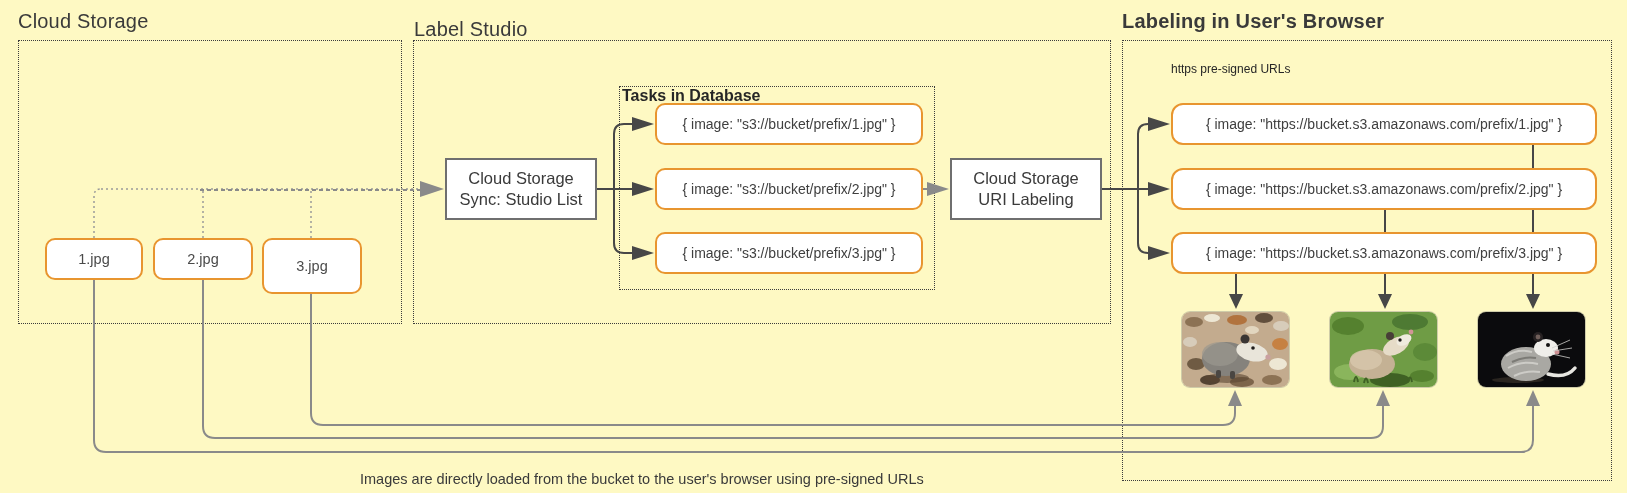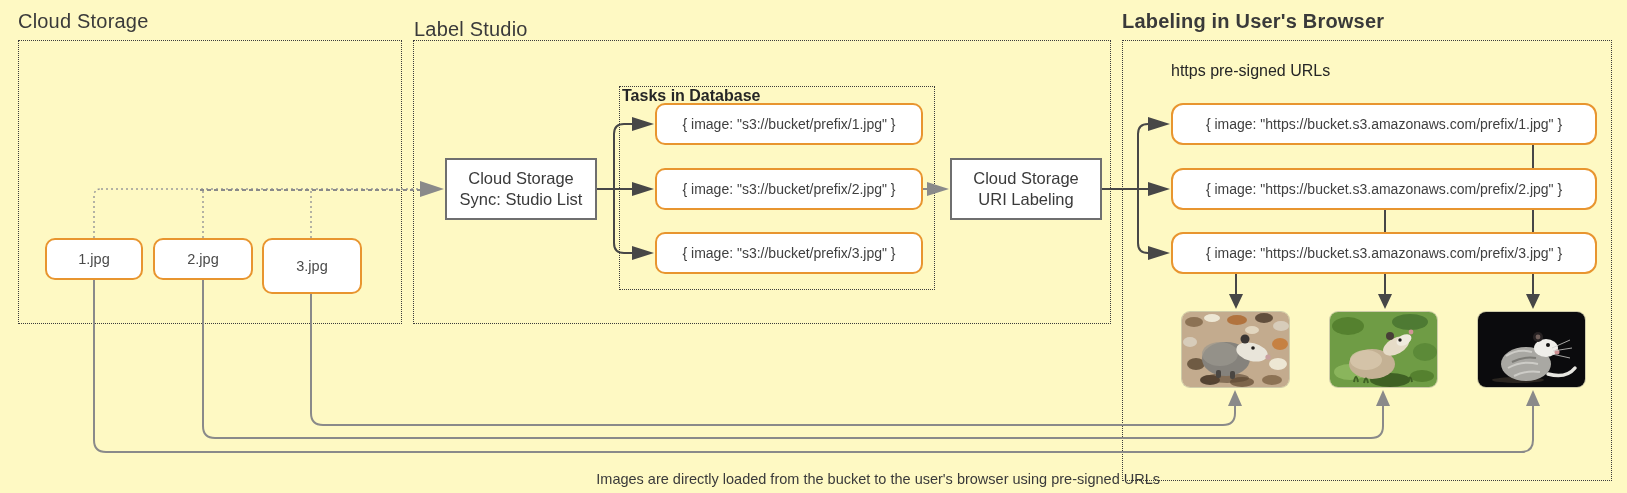--- a/index.html
+++ b/index.html
@@ -20,29 +20,29 @@
     color:#3f3f3f;
   }
   .plain-box{
     position:absolute;border:2px solid #6f6f6f;background:#ffffff;z-index:2;box-sizing:border-box;
     display:flex;flex-direction:column;align-items:center;justify-content:center;
     color:#3a3a3a;font-size:16.5px;line-height:1.28;text-align:center;
   }
   .file-label{font-size:14.5px;color:#4a4a4a;}
   .code-text{font-size:14px;white-space:nowrap;}
   .sub-header-bold{position:absolute;font-weight:bold;font-size:16px;color:#262626;z-index:3;white-space:nowrap;}
-  .sub-header{position:absolute;font-size:16px;color:#262626;z-index:3;white-space:nowrap;}
+  .sub-header{position:absolute;font-size:12px;color:#262626;z-index:3;white-space:nowrap;}
   .photo{
     position:absolute;top:312px;width:107px;height:75px;border-radius:8px;overflow:hidden;z-index:2;
     box-shadow:0 0 0 1px rgba(120,120,120,.35);
   }
   .photo svg{display:block;}
   #connectors{position:absolute;left:0;top:0;z-index:1;pointer-events:none;}
   #caption{
-    position:absolute;left:360px;top:471px;width:800px;text-align:right;
+    position:absolute;left:360px;top:471px;width:800px;text-align:left;
     font-size:14.5px;color:#3a3a3a;z-index:3;
   }
 </style>
 </head>
 <body>
 
 <div id="canvas">
 
   <div class="section-title abs" style="left:18px;top:10px;">Cloud Storage</div>
   <div class="section-title abs" style="left:414px;top:10px;margin-top:8px;">Label Studio</div>

